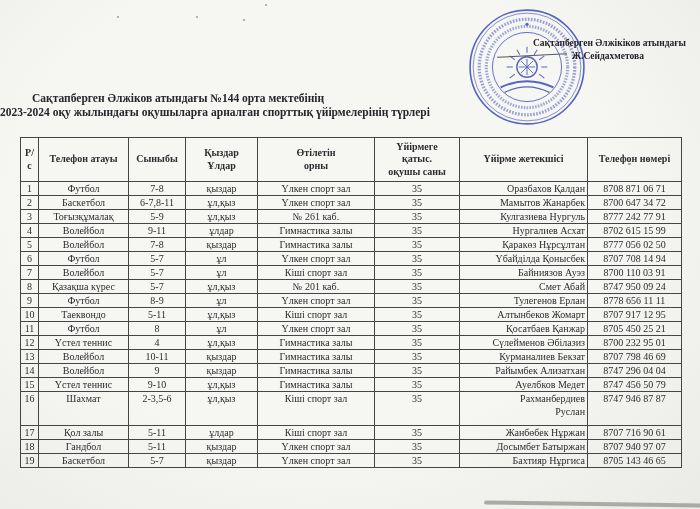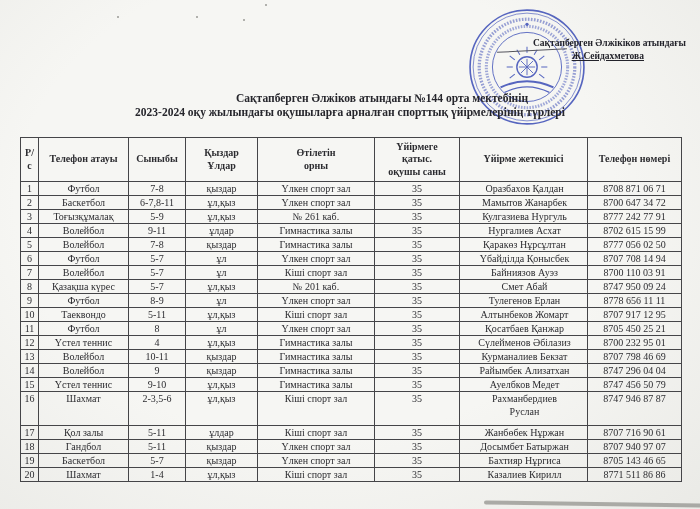--- a/index.html
+++ b/index.html
@@ -12,36 +12,36 @@
   .speck { position:absolute; background:#9a9a96; border-radius:50%; }
   .scan-edge {
     position:absolute; right:-4px; bottom:3px; width:220px; height:4px;
     background:#9d9d99; transform:rotate(0.8deg); opacity:.85; border-radius:2px;
   }
   .stamp { position:absolute; left:466px; top:6px; width:122px; height:122px; mix-blend-mode:multiply; opacity:.88; }
   .approval {
     position:absolute; top:37px; right:14px; text-align:right;
     font-size:9.5px; font-weight:bold; line-height:1.32; color:#23232b;
   }
-  .sig-row { display:flex; justify-content:flex-end; align-items:flex-start; padding-right:42px;text-decoration:underline; }
+  .sig-row { display:flex; justify-content:flex-end; align-items:center; padding-right:42px; }
   .sig-line { display:inline-block; width:70px; height:1px; background:#55555e; margin-right:5px; transform:rotate(-3deg); }
-  .title { position:absolute; top:91px; left:0; width:700px; text-align:center; font-weight:bold; font-size:11.5px; line-height:14px; color:#26262c; }
+  .title { position:absolute; top:91px; left:0; width:700px; text-align:left; font-weight:bold; font-size:11.5px; line-height:14px; color:#26262c; }
   .title .t1 { transform:translateX(32px); }
   table.clubs {
     position:absolute; left:20px; top:137px; width:661px;
     border-collapse:collapse; table-layout:fixed;
     font-size:10px; color:#2c2c30;
   }
   table.clubs th, table.clubs td {
     border:1px solid #454548; white-space:pre-line; overflow:hidden;
     text-align:center; vertical-align:middle; padding:0 2px;
   }
   table.clubs th { font-weight:bold; font-size:10px; line-height:12.5px; height:44px; padding:2px; }
   table.clubs td { line-height:13px; height:14px; }
-  table.clubs td.c6 { text-align:center; padding-left:4px; }
+  table.clubs td.c6 { text-align:right; padding-left:4px; }
   tr.tall td { height:34px; vertical-align:top;font-family:Liberation Serif, serif; }
 </style>
 </head>
 <body>
 
 <div class="page">
 
   <div class="speck" style="left:265px; top:4px; width:2px; height:2px;"></div>
   <div class="speck" style="left:117px; top:16px; width:2px; height:2px;"></div>
   <div class="speck" style="left:196px; top:16px; width:2px; height:2px;"></div>
@@ -302,27 +302,17 @@
         <tr>
           <td class="c0">19</td>
           <td class="c1">Баскетбол</td>
           <td class="c2">5-7</td>
           <td class="c3">қыздар</td>
           <td class="c4">Үлкен спорт зал</td>
           <td class="c5">35</td>
           <td class="c6">Бахтияр Нұргиса</td>
           <td class="c7">8705 143 46 65</td>
         </tr>
-        <tr>
-          <td class="c0">20</td>
-          <td class="c1">Шахмат</td>
-          <td class="c2">1-4</td>
-          <td class="c3">ұл,қыз</td>
-          <td class="c4">Кіші спорт зал</td>
-          <td class="c5">35</td>
-          <td class="c6">Казалиев Кирилл</td>
-          <td class="c7">8771 511 86 86</td>
-        </tr>
       </tbody>
   </table>
 
   <div class="scan-edge"></div>
 </div>
 
 </body></html>

